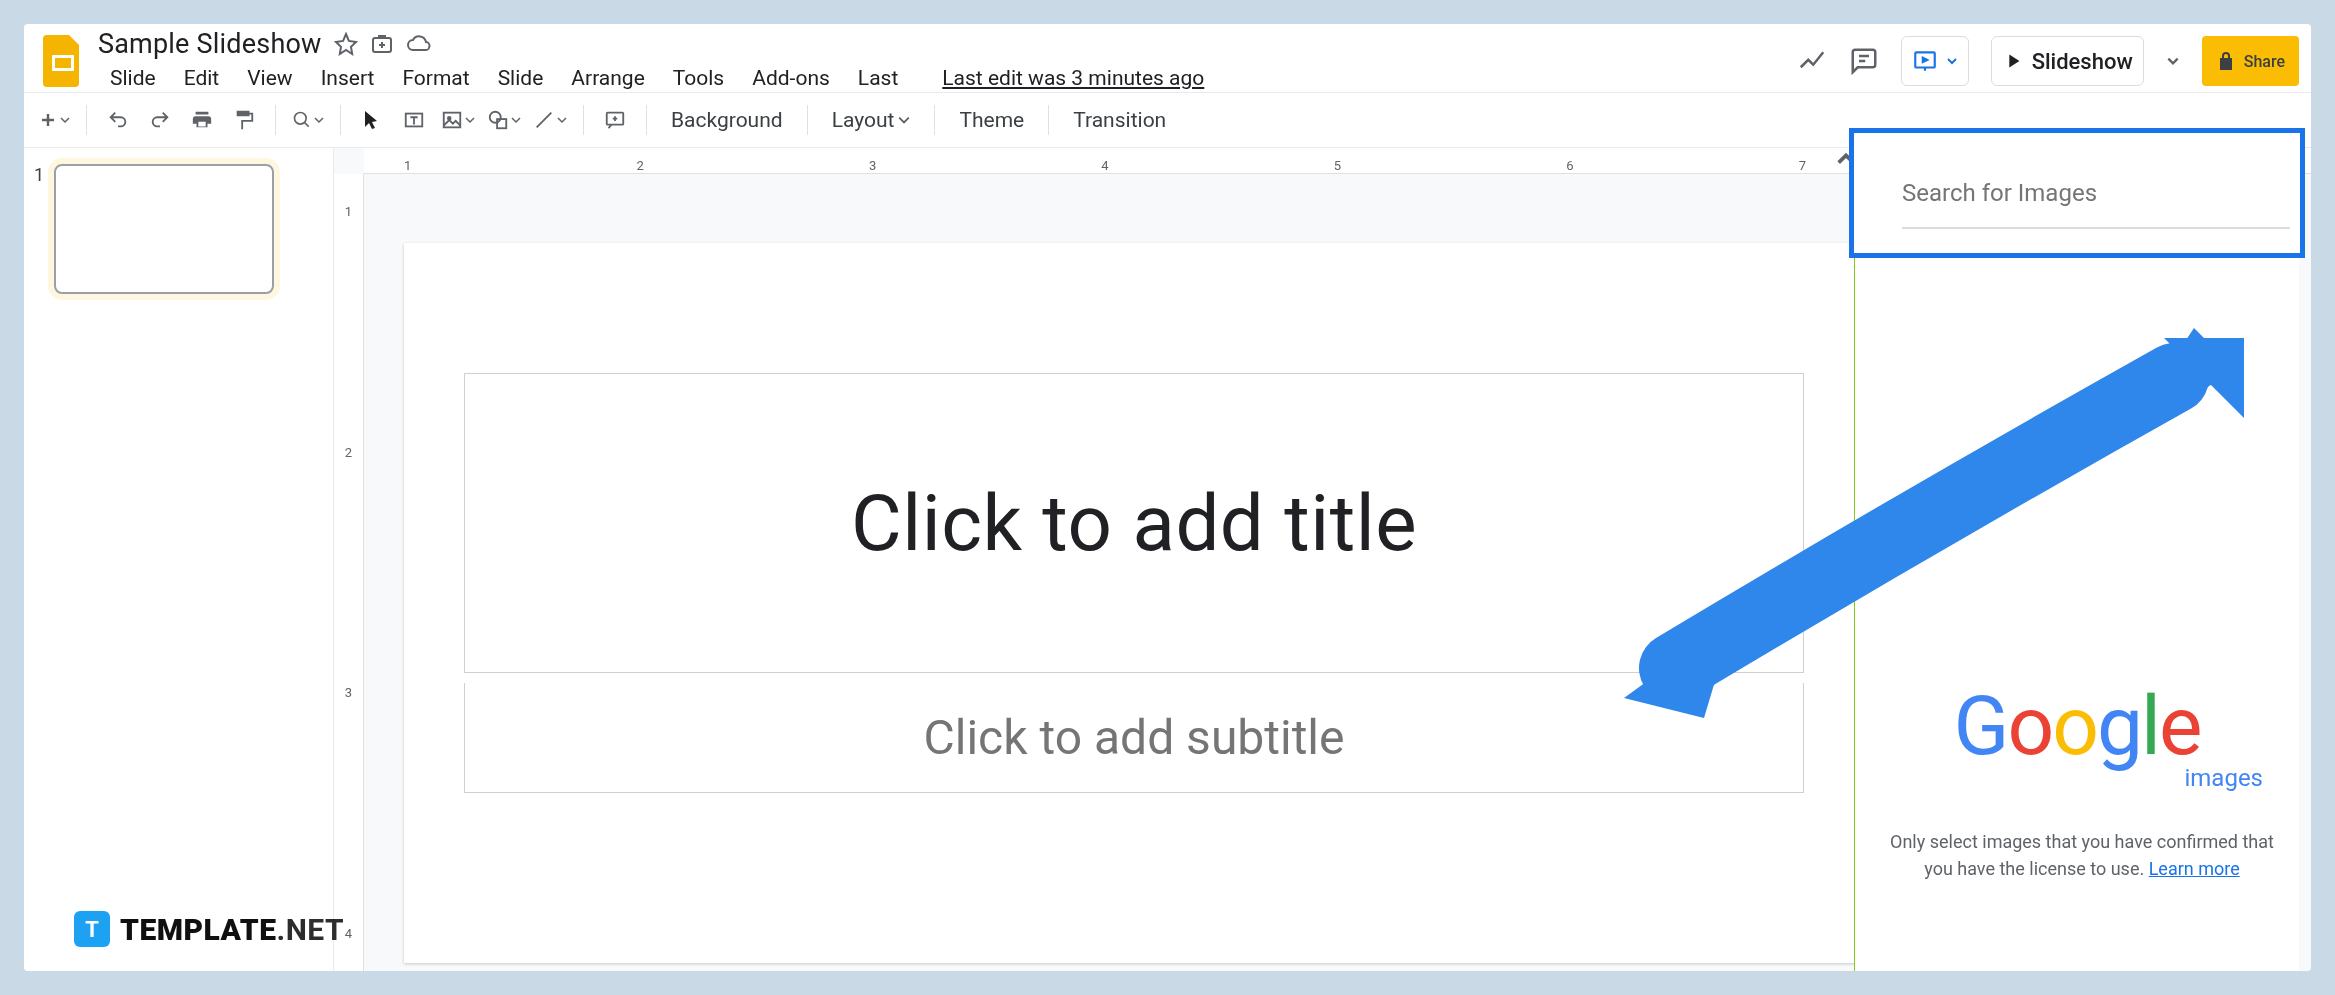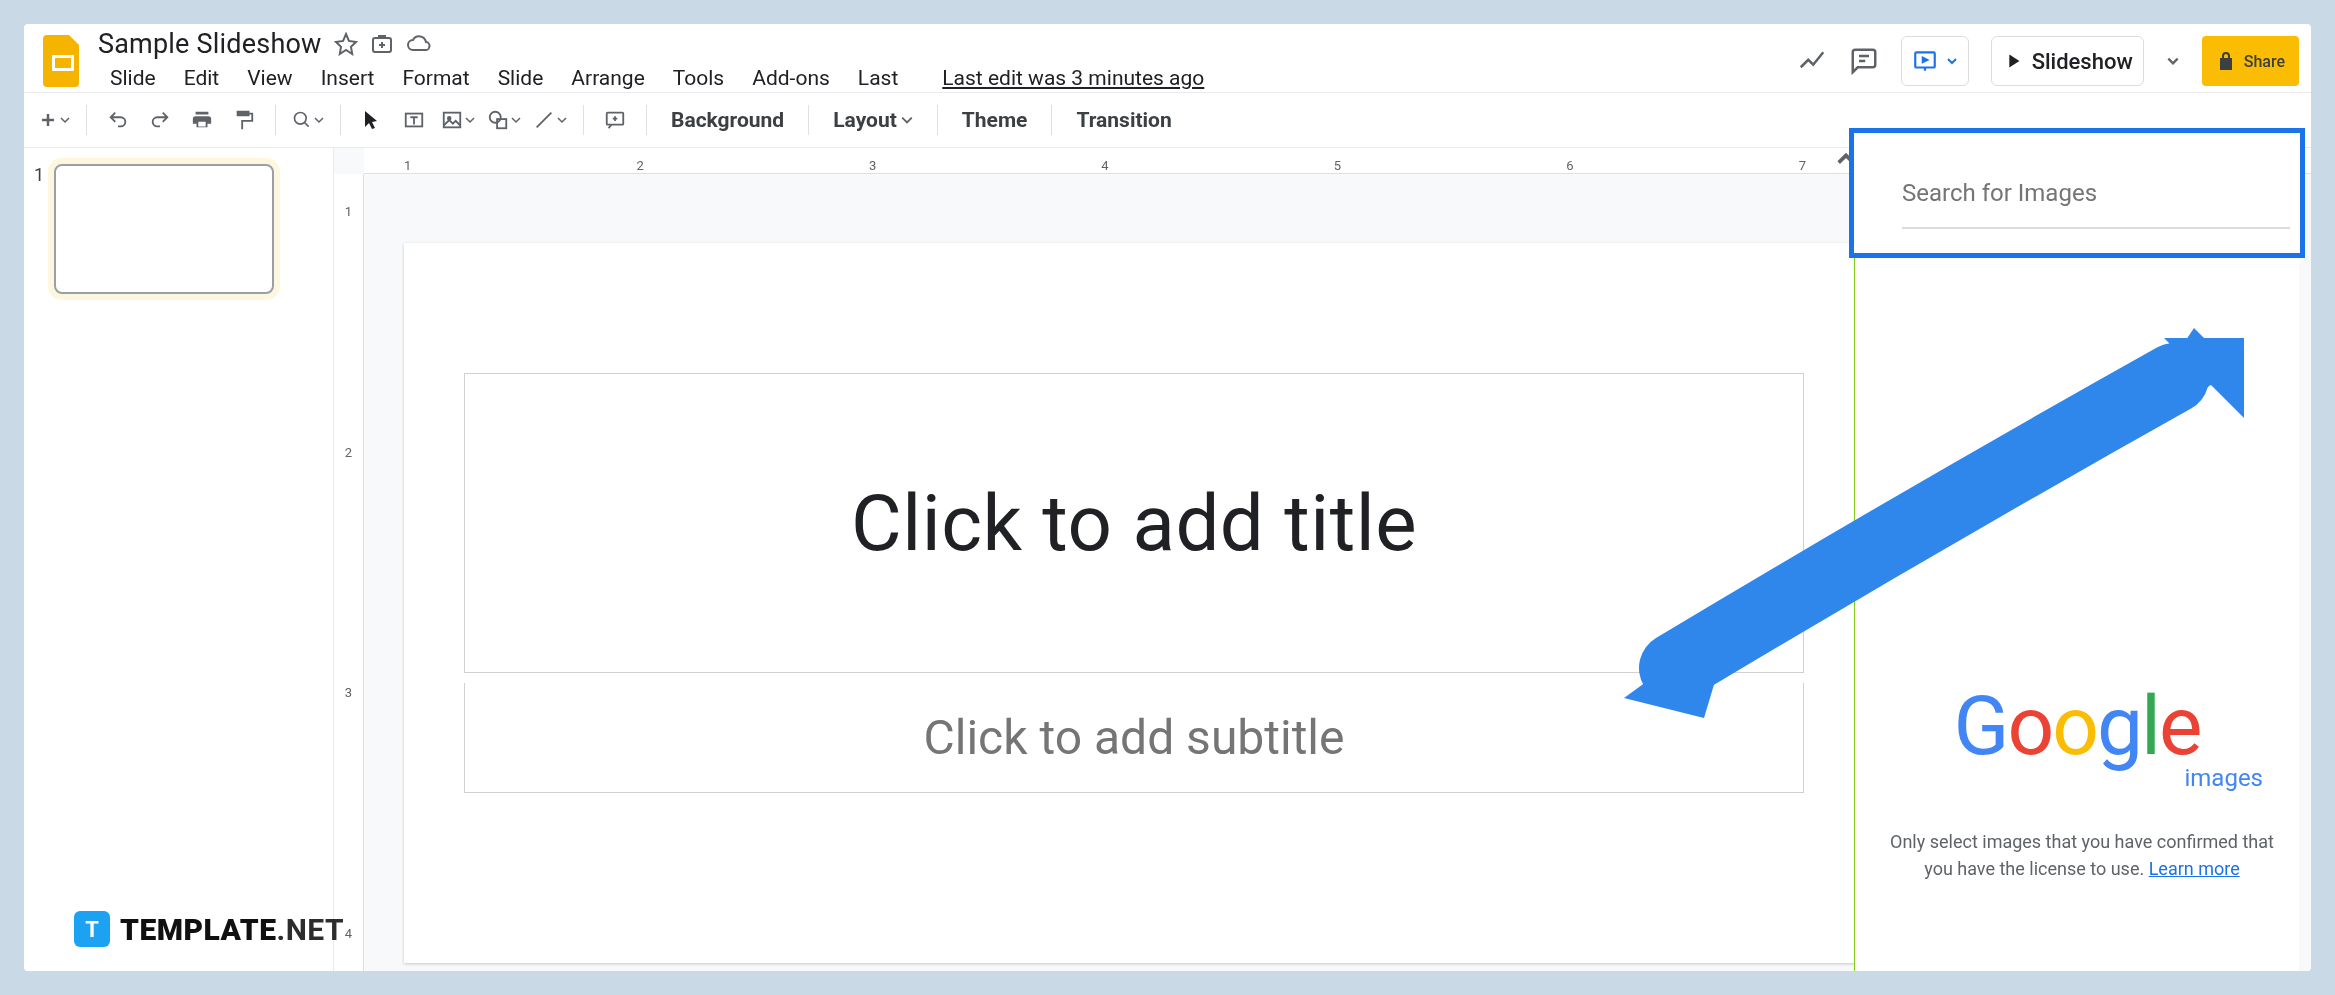--- a/index.html
+++ b/index.html
@@ -15,21 +15,21 @@
 .tb-ico { color:#5f6368; cursor:pointer; display:flex; align-items:center; }
 .menubar { display:flex; gap:4px; margin-top:2px; }
 .menubar span { font-size:21px; color:#202124; padding:4px 12px; cursor:pointer; border-radius:4px; }
 .last-edit { font-size:21px; color:#5f6368; text-decoration:underline; margin-left:16px; cursor:pointer; }
 .title-right { display:flex; align-items:center; gap:22px; margin-left:auto; }
 .pill { display:flex; align-items:center; border:1px solid #dadce0; border-radius:6px; height:50px; padding:0 10px; gap:8px; cursor:pointer; }
 .slideshow-text { font-size:22px; color:#202124; font-weight:500; }
 .share-btn { background:#fbbc04; height:50px; display:flex; align-items:center; padding:0 14px; gap:8px; font-size:16px; color:#3c4043; font-weight:500; border-radius:4px; cursor:pointer; }
 
 
-.toolbar { display:flex; align-items:center; height:56px; border-top:1px solid #e8eaed; border-bottom:1px solid #e8eaed; padding:0 10px; gap:4px;font-weight:bold; }
+.toolbar { display:flex; align-items:center; height:56px; border-top:1px solid #e8eaed; border-bottom:1px solid #e8eaed; padding:0 10px; gap:4px; }
 .tbtn { height:38px; min-width:38px; display:flex; align-items:center; justify-content:center; color:#5f6368; cursor:pointer; border-radius:4px; padding:0 4px; }
 .tsep { width:1px; height:30px; background:#e0e0e0; margin:0 8px; }
 .tlabel { font-size:21px; color:#3c4043; padding:0 12px; cursor:pointer; height:38px; display:flex; align-items:center; border-radius:4px; }
 .drop-caret { margin-left:2px; }
 
 
 .body { display:flex; position:absolute; top:124px; bottom:0; left:0; right:0; }
 .thumb-rail { width:310px; background:#fff; padding:16px 10px; border-right:1px solid #e8eaed; }
 .thumb-item { display:flex; gap:10px; }
 .thumb-num { font-size:18px; color:#3c4043; }

